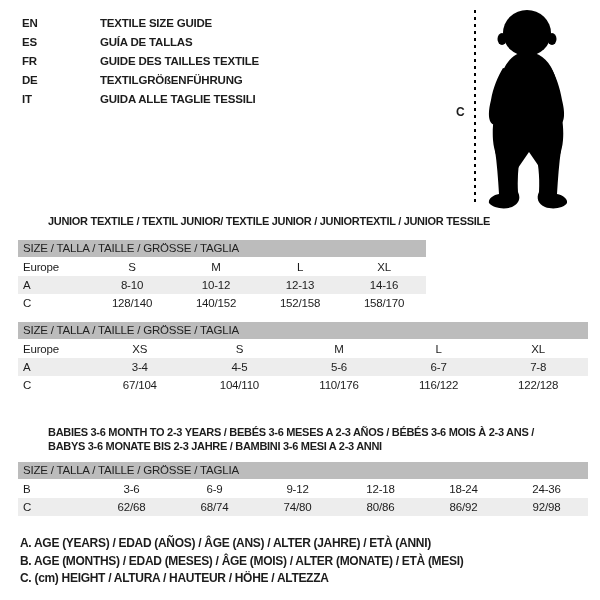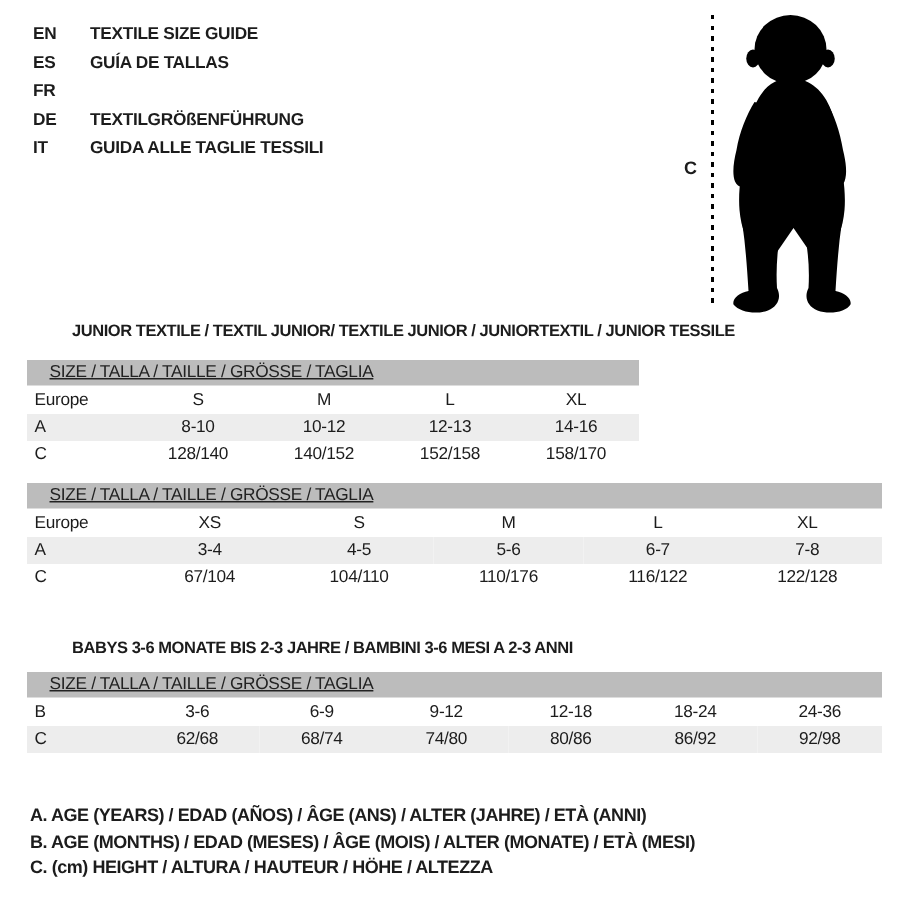--- a/index.html
+++ b/index.html
@@ -8,21 +8,21 @@
     background:var(--page_bg,#fff);
     color:var(--text,#1c1c1c);
     font-family:"Liberation Sans","DejaVu Sans",sans-serif;
     position:relative;overflow:hidden;
     -webkit-font-smoothing:antialiased;
   }
   .page{position:absolute;inset:0;}
 
   
   .lang-block{position:absolute;left:22px;top:14px;}
-  .lang-row{display:flex;line-height:19px;font-weight:700;font-size:11.5px;letter-spacing:-0.2px;}
+  .lang-row{display:flex;line-height:19px;font-weight:700;font-size:11.5px;letter-spacing:-0.2px;gap:40px;}
   .lang-code{width:38px;flex:0 0 38px;}
 
   
   .baby-svg{position:absolute;left:478px;top:6px;}
   .height-line{
     position:absolute;left:474px;top:10px;width:2px;height:196px;
     background-image:repeating-linear-gradient(to bottom,#000 0 3px,transparent 3px 7px);
   }
   .height-label{position:absolute;left:456px;top:105px;font-weight:700;font-size:12px;}
 
@@ -30,21 +30,21 @@
   .table-section{position:absolute;left:18px;}
   #table-section-0{top:214px;width:408px;}
   #table-section-1{top:322px;width:570px;}
   #table-section-2{top:425px;width:570px;}
   .table-title{font-weight:700;font-size:11px;letter-spacing:-0.3px;line-height:14px;padding-left:2px;white-space:nowrap;margin-left:28px;}
   #table-section-0 .table-title{margin-bottom:12px;}
   #table-section-1 .table-title{margin-bottom:6px;}
   #table-section-2 .table-title{margin-bottom:9px;}
   .size-bar{
     height:17px;line-height:17px;background:var(--bar_bg,#bcbcbc);
-    padding-left:15px;font-size:11.5px;letter-spacing:-0.2px;color:#222;margin-bottom:1px;text-decoration:underline;
+    padding-left:5px;font-size:11.5px;letter-spacing:-0.2px;color:#222;margin-bottom:1px;
   }
   table.size-table{width:100%;border-collapse:collapse;table-layout:fixed;font-size:11.5px;letter-spacing:-0.2px;}
   .size-table col.label-col{width:72px;}
   .size-table tr{height:18px;}
   .size-table th{font-weight:400;text-align:left;padding:0 0 0 5px;}
   .size-table td{text-align:center;padding:0;}
   .size-table tr.stripe{background:var(--stripe_bg,#ededed);}
 
   
   .legend-block{position:absolute;left:20px;top:535px;}
@@ -59,20 +59,21 @@
       <div class="lang-row">
         <span class="lang-code">EN</span>
         <span class="lang-title">TEXTILE SIZE GUIDE</span>
       </div>
       <div class="lang-row">
         <span class="lang-code">ES</span>
         <span class="lang-title">GUÍA DE TALLAS</span>
       </div>
       <div class="lang-row">
         <span class="lang-code">FR</span>
+        <span class="lang-title">GUIDE DES TAILLES TEXTILE</span>
       </div>
       <div class="lang-row">
         <span class="lang-code">DE</span>
         <span class="lang-title">TEXTILGRÖßENFÜHRUNG</span>
       </div>
       <div class="lang-row">
         <span class="lang-code">IT</span>
         <span class="lang-title">GUIDA ALLE TAGLIE TESSILI</span>
       </div>
     </div>
@@ -178,20 +179,21 @@
               <td>104/110</td>
               <td>110/176</td>
               <td>116/122</td>
               <td>122/128</td>
             </tr>
           </tbody>
         </table>
       </section>
       <section id="table-section-2" class="table-section">
         <div class="table-title">
+          <div>BABIES 3-6 MONTH TO 2-3 YEARS / BEBÉS 3-6 MESES A 2-3 AÑOS / BÉBÉS 3-6 MOIS À 2-3 ANS /</div>
           <div>BABYS 3-6 MONATE BIS 2-3 JAHRE / BAMBINI 3-6 MESI A 2-3 ANNI</div>
         </div>
         <div class="size-bar">SIZE / TALLA / TAILLE / GRÖSSE / TAGLIA</div>
         <table class="size-table">
           <colgroup>
             <col class="label-col">
             <col>
             <col>
             <col>
             <col>

